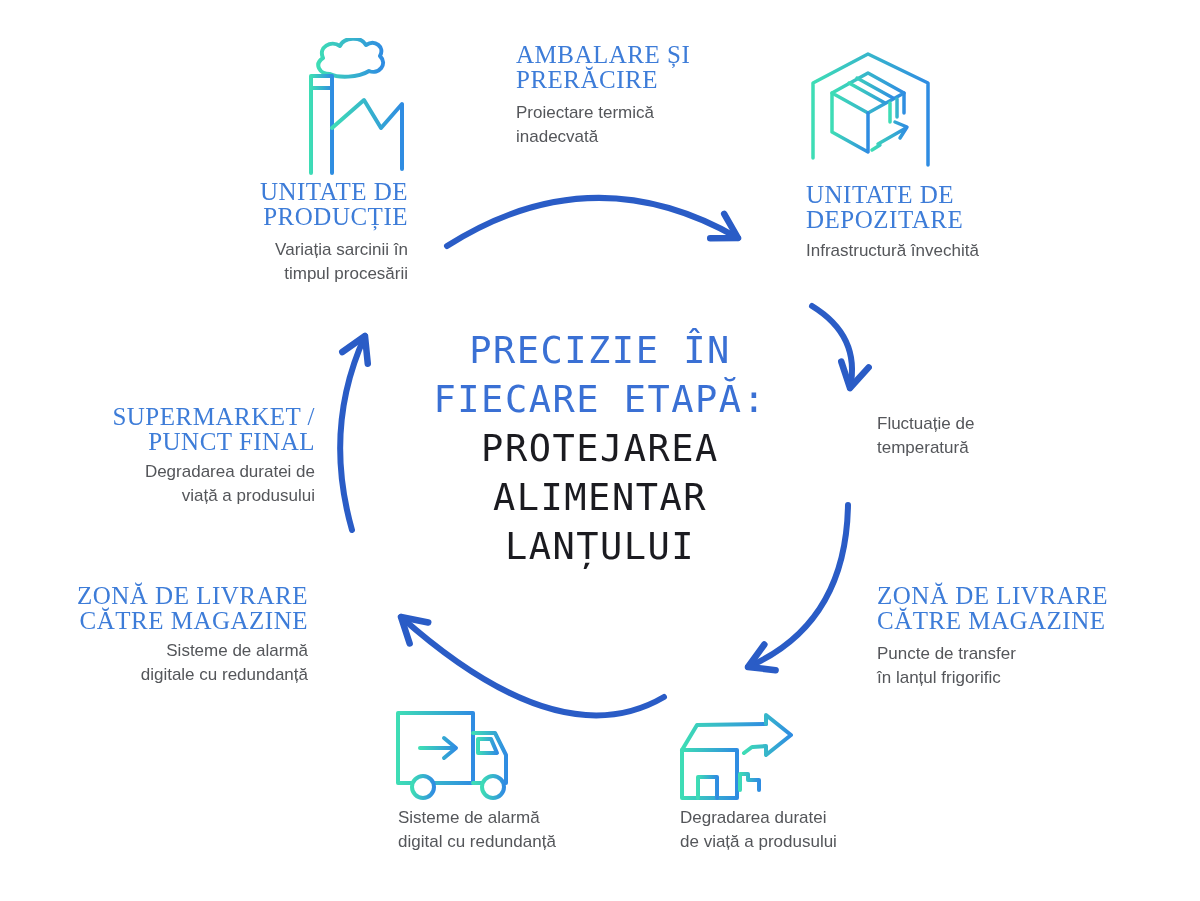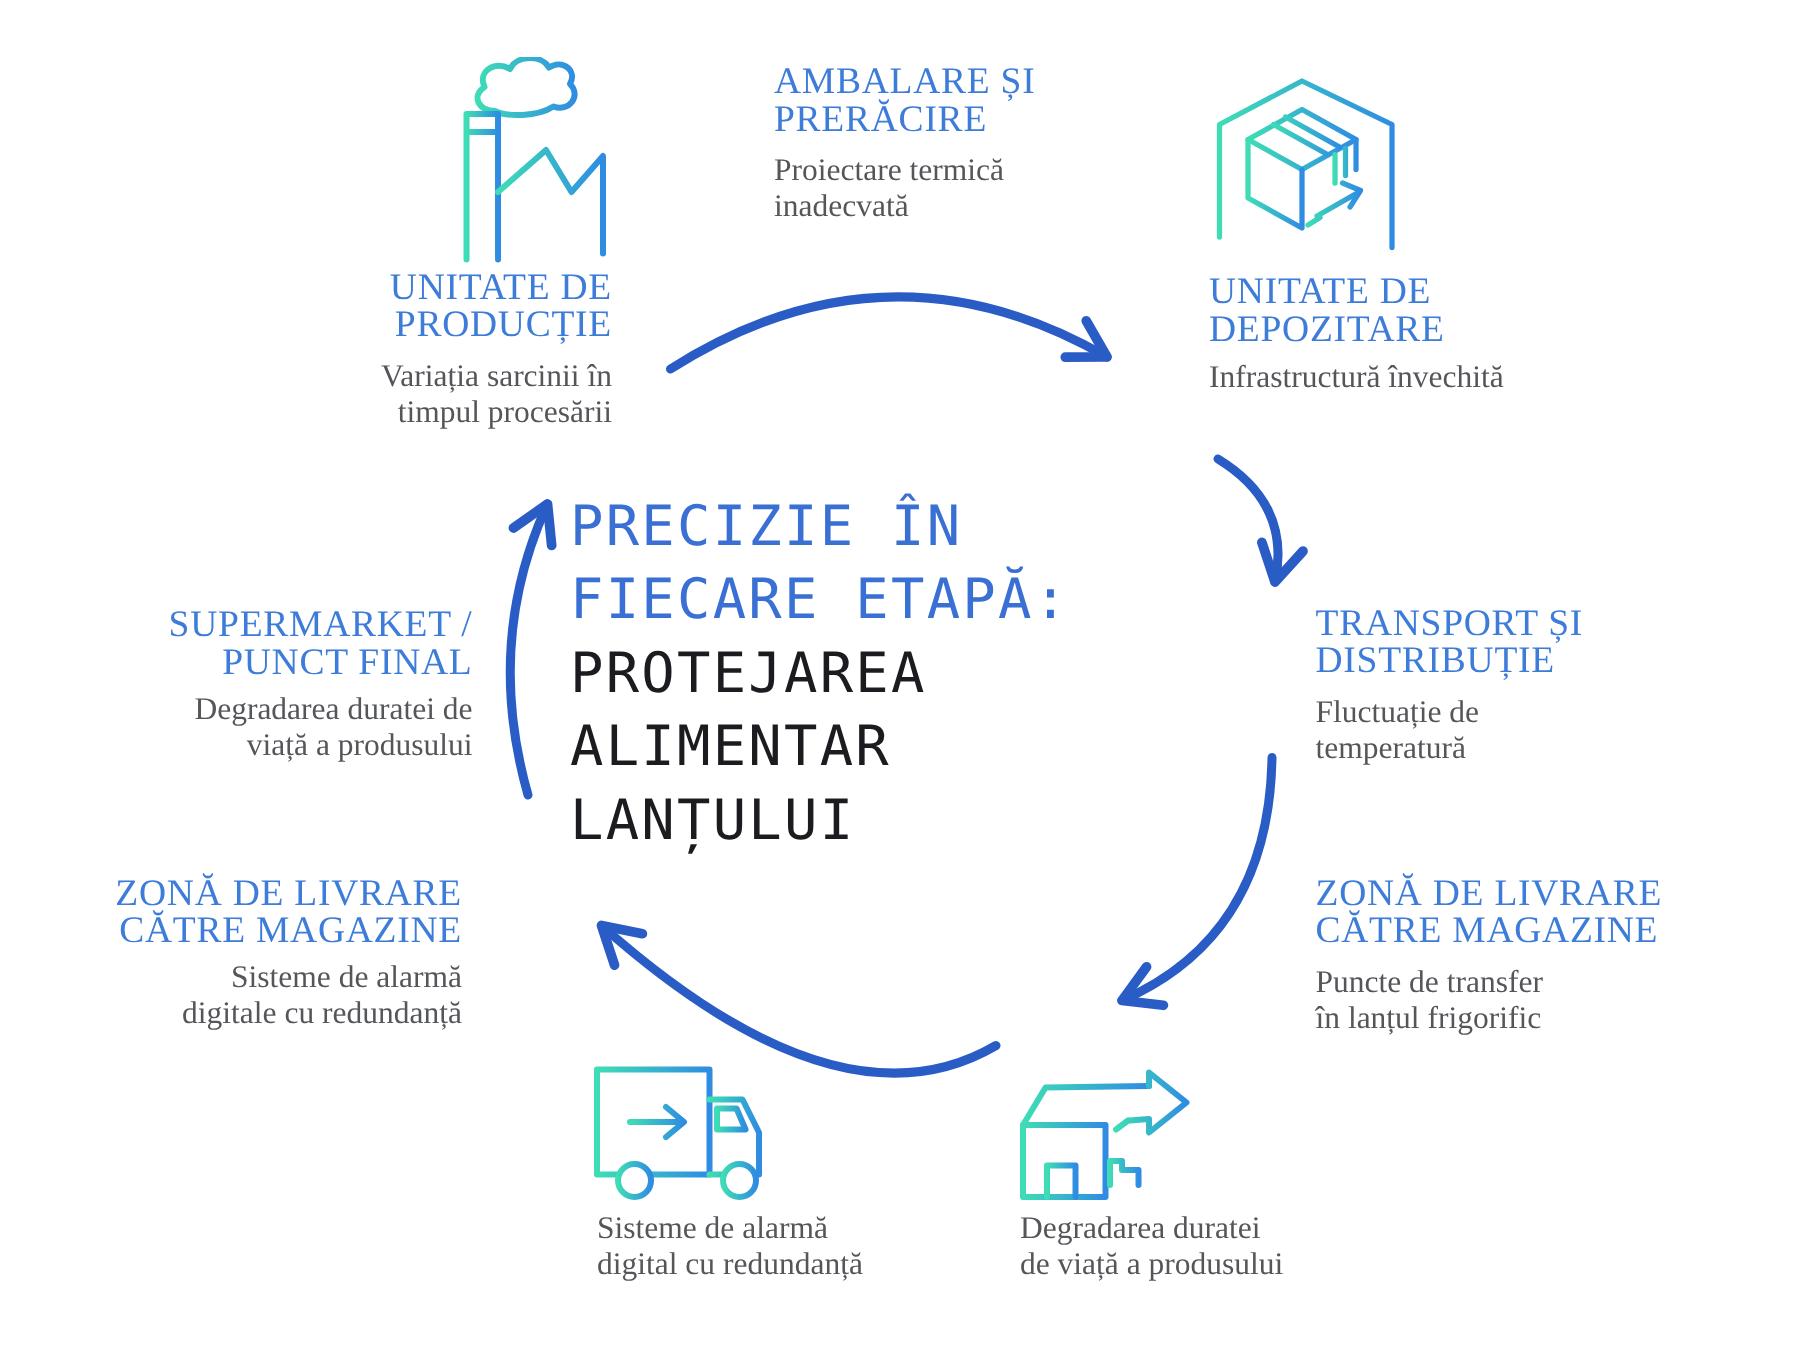--- a/index.html
+++ b/index.html
@@ -1,25 +1,25 @@
 <!DOCTYPE html>
 <html style="--header-blue: #3d7cd8; --title-blue: #3a70d4; --title-dark: #1b1b20; --body-gray: #54565a; --arrow-blue: #2a5cc6; --icon-teal: #3eddb5; --icon-blue: #2f8ce2;"><head>
 <meta charset="utf-8">
 <style>
   html,body{margin:0;padding:0;background:#fff;}
   #canvas{position:relative;width:1200px;height:901px;background:#ffffff;overflow:hidden;
           font-family:"Liberation Sans",sans-serif;}
   .abs{position:absolute;}
   .stage-title{font-family:Liberation Serif, serif;font-size:25px;line-height:25px;
                letter-spacing:.5px;color:var(--header-blue,#3d7cd8);white-space:nowrap;}
-  .stage-desc{font-family:Liberation Serif, serif;font-size:21px;line-height:24px;
+  .stage-desc{font-family:Liberation Sans, sans-serif;font-size:17px;line-height:24px;
               color:var(--body-gray,#54565a);margin-top:9px;white-space:nowrap;}
   .mt0{margin-top:0;}
   .r{text-align:right;}
-  .center-block{left:380px;top:326px;width:440px;
+  .center-block{left:380px;top:326px;width:440px;text-align:center;
                 font-family:"DejaVu Sans Mono",monospace;font-size:37px;line-height:49px;letter-spacing:1.5px;}
   .center-blue{color:var(--title-blue,#3a70d4);}
   .center-dark{color:var(--title-dark,#1b1b20);}
   svg{display:block;}
   .arrow-path{fill:none;stroke:var(--arrow-blue,#2a5cc6);stroke-width:6;stroke-linecap:round;}
   .ah{fill:none;stroke:var(--arrow-blue,#2a5cc6);stroke-width:6.5;stroke-linecap:round;stroke-linejoin:round;}
   .ico{fill:none;stroke-linecap:round;stroke-linejoin:round;}
 </style>
 </head>
 <body>
@@ -137,24 +137,20 @@
     <div class="stage-title">
       <div>UNITATE DE</div>
       <div>DEPOZITARE</div>
     </div>
     <div class="stage-desc" style="margin-top:7px">
       <div>Infrastructură învechită</div>
     </div>
   </div>
 
   <div class="abs" style="left:877px;top:403px">
-    <div class="stage-title">
-      <div>TRANSPORT ȘI</div>
-      <div>DISTRIBUȚIE</div>
-    </div>
     <div class="stage-desc">
       <div>Fluctuație de</div>
       <div>temperatură</div>
     </div>
   </div>
 
   <div class="abs" style="left:877px;top:583px">
     <div class="stage-title">
       <div>ZONĂ DE LIVRARE</div>
       <div>CĂTRE MAGAZINE</div>

